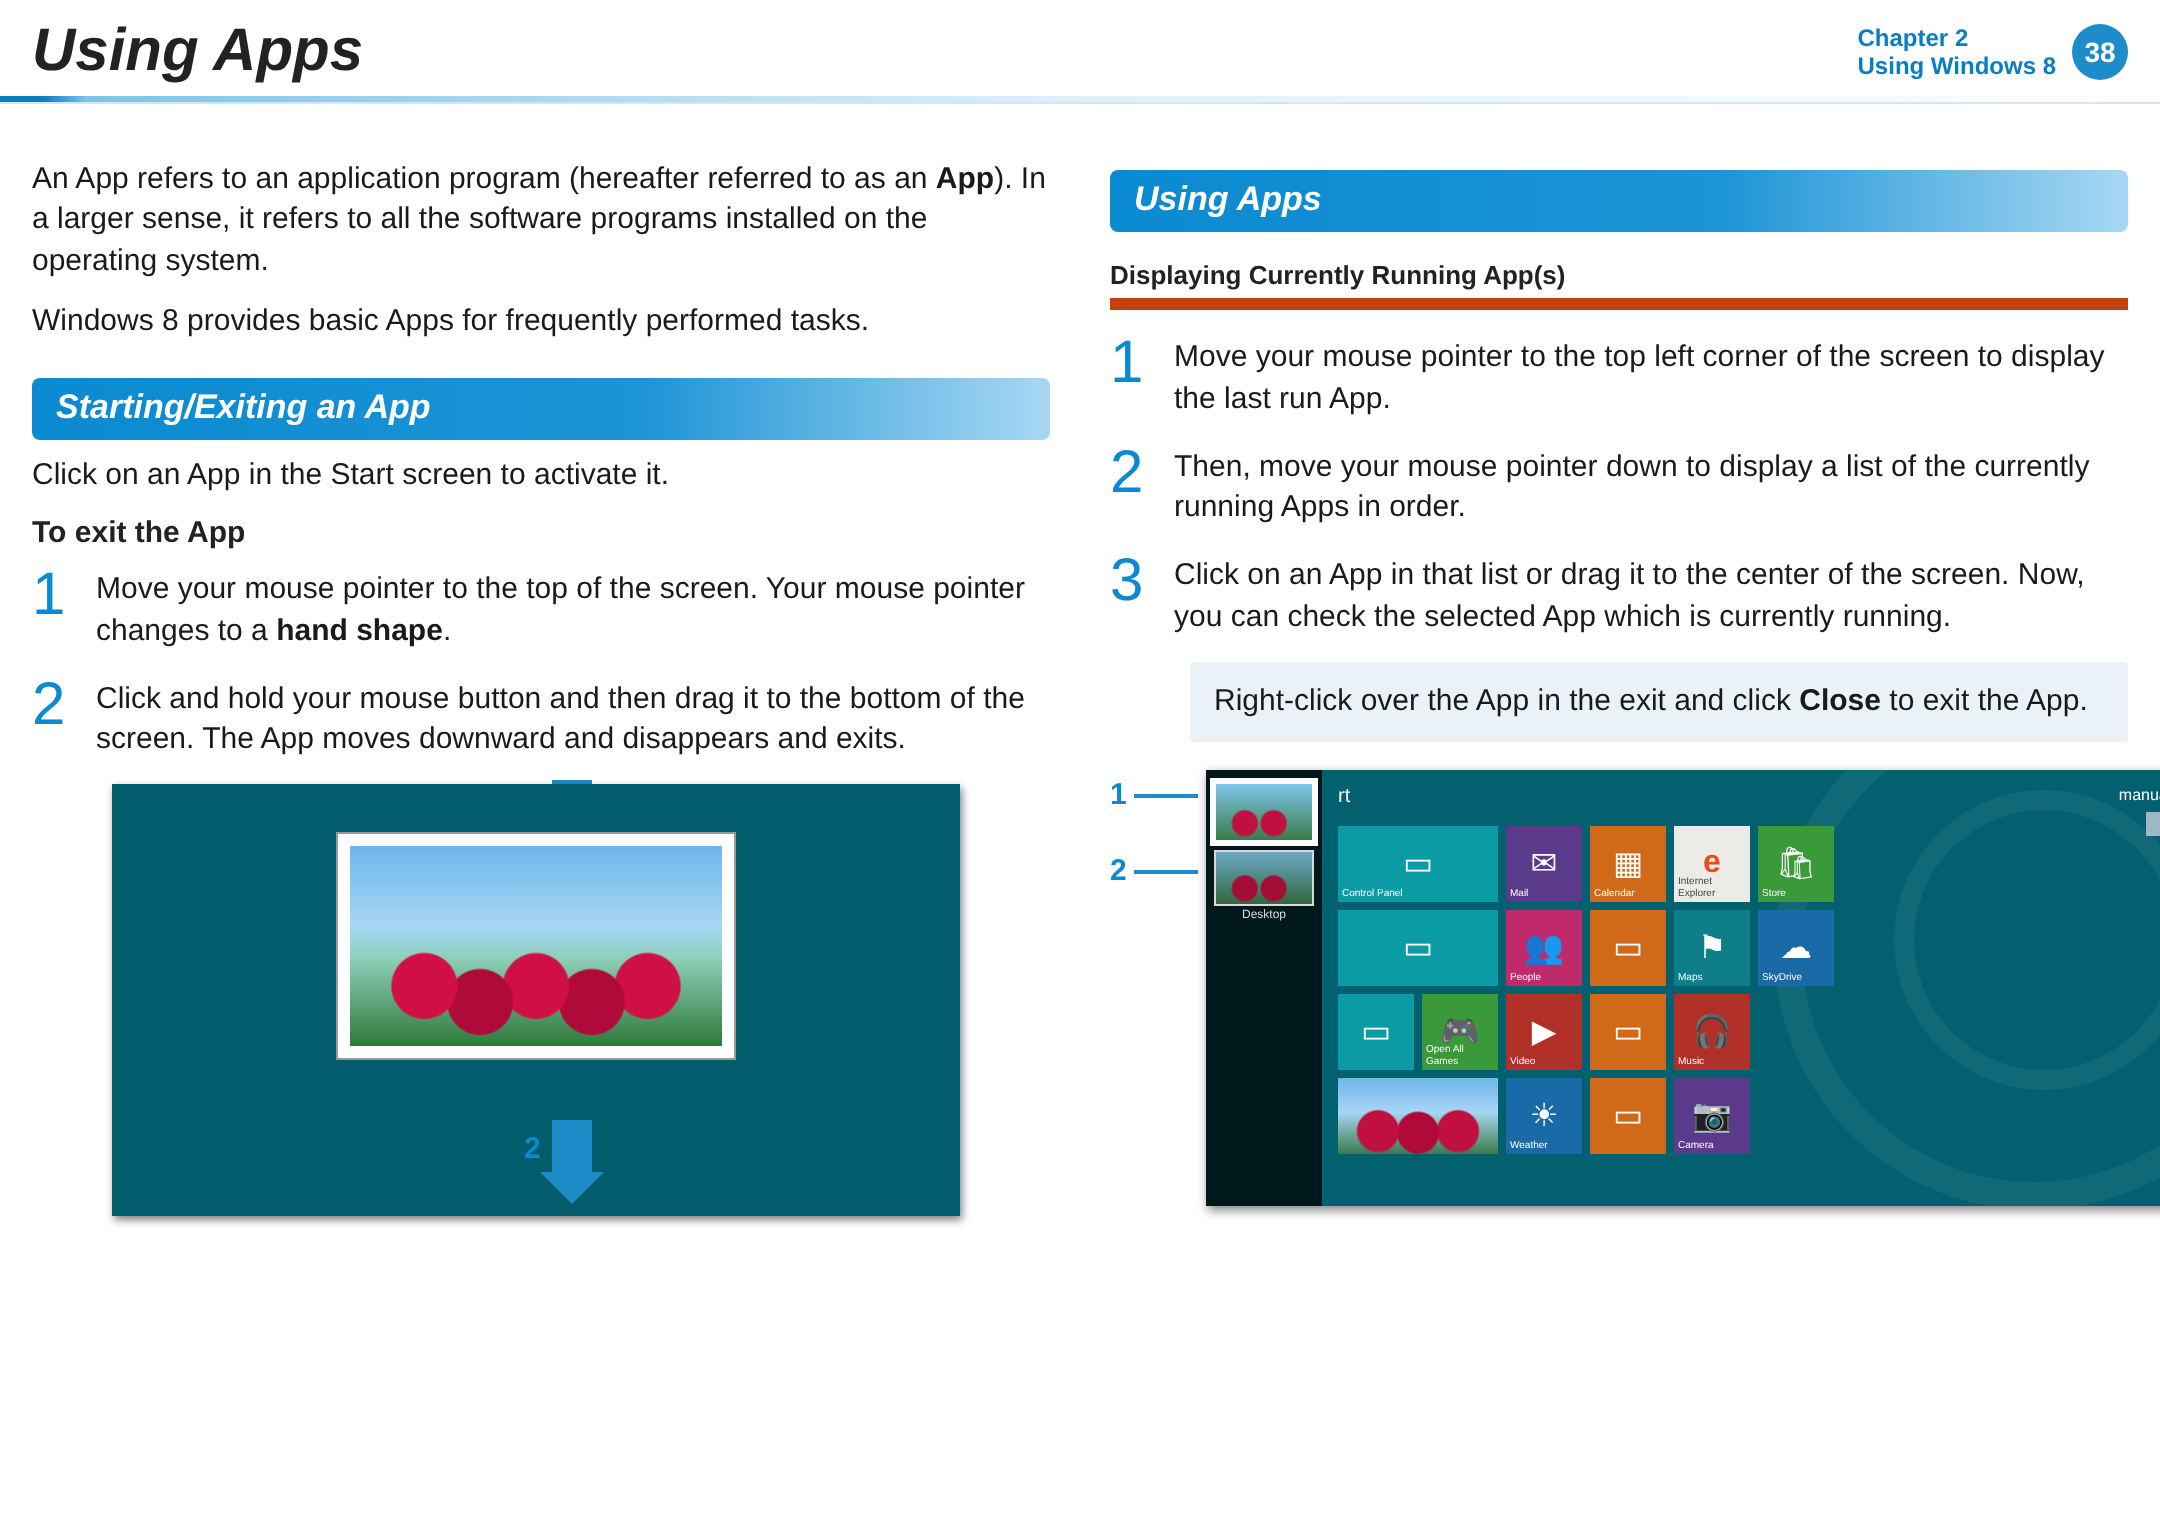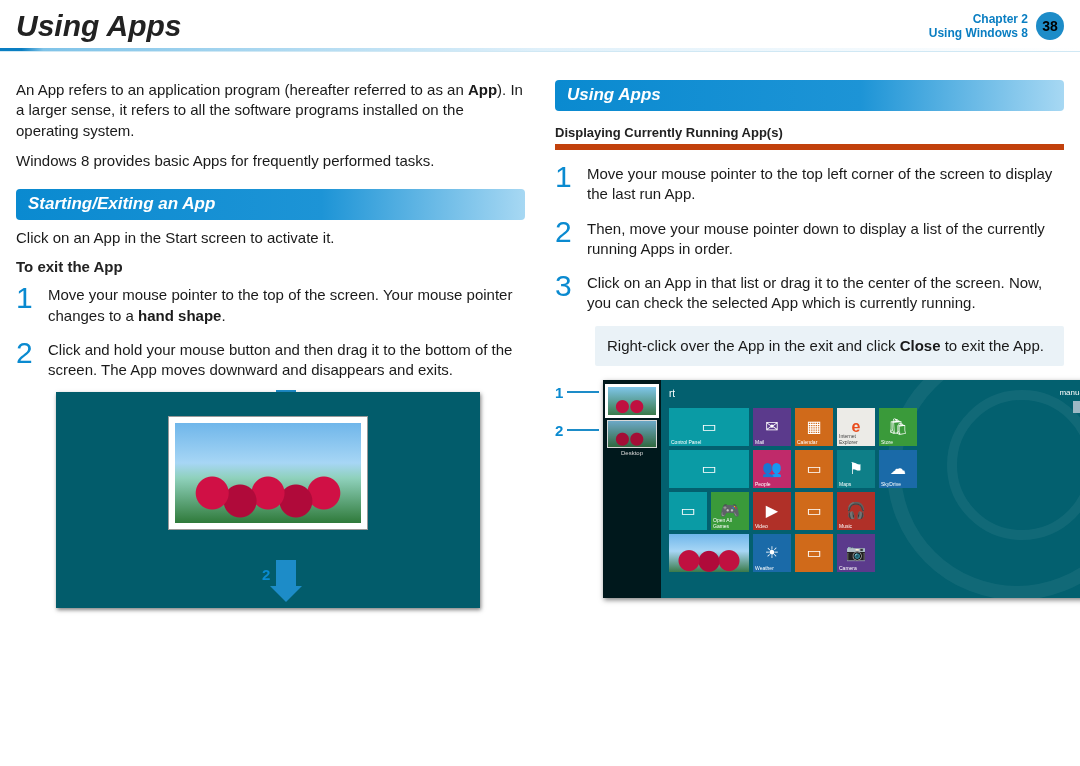--- a/index.html
+++ b/index.html
@@ -24,49 +24,49 @@
     font-weight: 700;
     color: #222;
     font-style: italic;
   }
   .header-right {
     display: flex;
     align-items: center;
     gap: 8px;
   }
   .chapter-info {
-    text-align: right;
     font-size: 12px;
     font-weight: 700;
     color: #0a7ec2;
     line-height: 1.2;
   }
   .page-badge {
     width: 28px;
     height: 28px;
     border-radius: 50%;
     background: #1d8cc8;
-    color: #000000;
+    color: #ffffff;
     display: flex;
     align-items: center;
     justify-content: center;
     font-size: 14px;
     font-weight: 600;
     text-align: right;
   }
   .divider {
     height: 4px;
     background: linear-gradient(to right, #0a7ec2 0%, #0a7ec2 2%, #7fc3e8 4%, #dff0fa 50%, #fff 100%);
     border-bottom: 1px solid #d0e8f4;
     margin-bottom: 10px;
   }
   .page-body {
     display: flex;
     gap: 30px;
     padding: 18px 16px 0 16px;
+    align-items: center;
   }
   .col {
     flex: 1;
     min-width: 0;
   }
   p.body {
     font-size: 15px;
     line-height: 1.35;
     margin-bottom: 10px;
     color: #1a1a1a;

